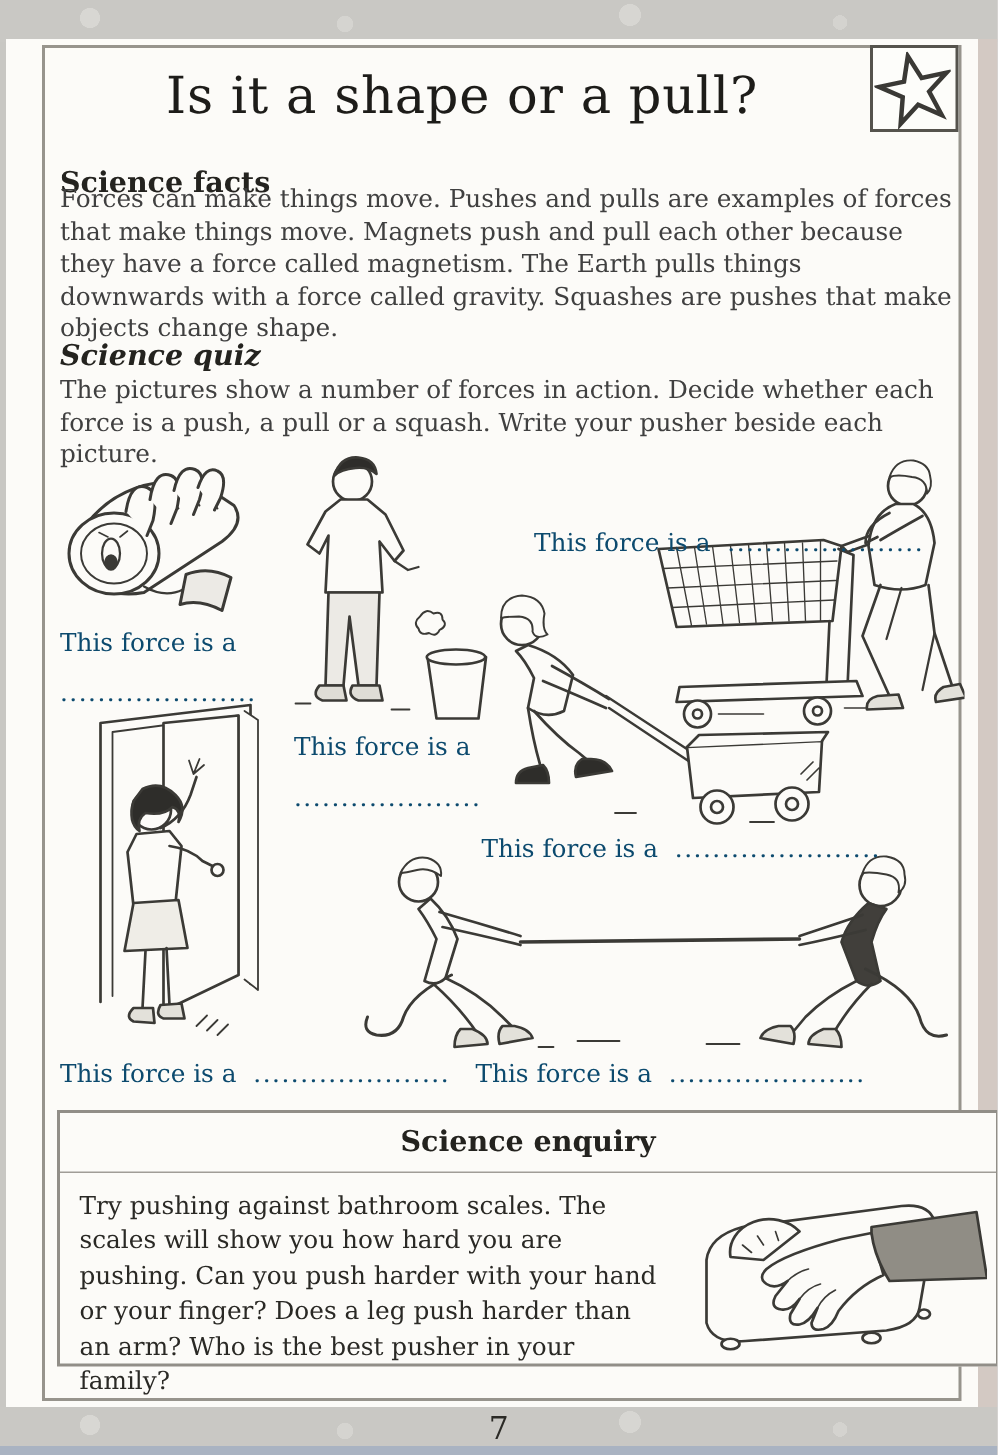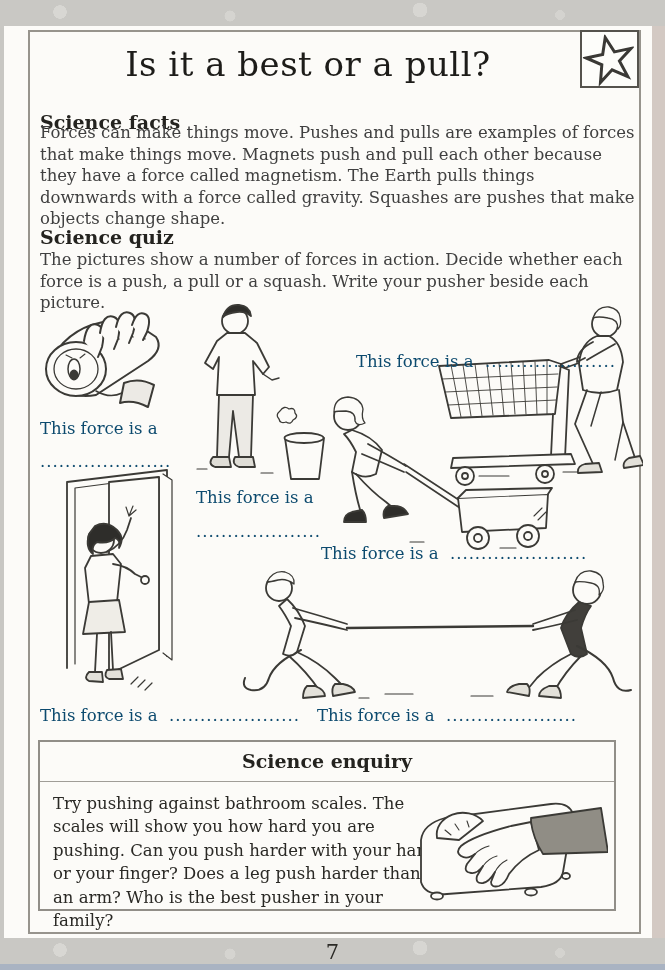--- a/index.html
+++ b/index.html
@@ -18,21 +18,21 @@
   .paper{position:absolute;left:4px;top:26px;width:648px;height:912px;background:#fcfbf8;}
   .page-border{position:absolute;left:28px;top:30px;width:609px;height:900px;border:2px solid #97948d;}
   .star-box{position:absolute;left:580px;top:30px;width:59px;height:58px;background:#fdfdfa;border:2px solid #55534d;box-sizing:border-box;}
   .star-box svg{display:block;margin:2px auto 0;transform:rotate(-12deg);}
   .page-title{position:absolute;left:28px;top:44px;width:560px;text-align:center;font-size:34px;color:#1d1c19;letter-spacing:.5px;}
   .h-section{position:absolute;font-size:19px;font-weight:bold;color:#24231f;}
   .body-text{position:absolute;font-size:16.5px;line-height:1.31;color:#404040;}
   .caption{position:absolute;font-size:16.5px;color:#0c4a6e;white-space:nowrap;}
   .caption .dots{letter-spacing:1px;}
   .ill{position:absolute;}
-  .enquiry-box{position:absolute;left:38px;top:740px;width:578px;height:171px;border:2px solid #918e88;box-sizing:border-box;background:#fcfbf8;}
+  .enquiry-box{position:absolute;left:38px;top:740px;width:628px;height:171px;border:2px solid #918e88;box-sizing:border-box;background:#fcfbf8;}
   .enquiry-head{height:39px;line-height:39px;text-align:center;font-size:19px;font-weight:bold;color:#24231f;border-bottom:1.5px solid #a09d97;}
   .enquiry-body{position:absolute;left:13px;top:50px;width:388px;font-size:16.5px;line-height:1.42;color:#2a2925;}
   .enquiry-ill{position:absolute;right:6px;top:46px;}
   .page-number{position:absolute;left:0;top:940px;width:665px;text-align:center;font-size:21px;color:#2b2a26;}
 </style>
 </head>
 <body>
 
 <div class="sheet">
   <div class="scan-band scan-top"></div>
@@ -41,26 +41,26 @@
   <div class="scan-edge-right"></div>
   <div class="scan-strip-blue"></div>
   <div class="page-border"></div>
 
   <div class="star-box">
     <svg width="52" height="52" viewBox="0 0 52 52">
       <polygon points="26,3 32,19 49,19 35,29 40,46 26,36 12,46 17,29 3,19 20,19" fill="#fdfdfa" stroke="#3a3935" stroke-width="3" stroke-linejoin="miter"></polygon>
     </svg>
   </div>
 
-  <div class="page-title">Is it a best or a pull?</div>
+  <div class="page-title">Is it a shape or a pull?</div>
 
   <div class="h-section" style="left:40px;top:99px;margin-top:12px;">Science facts</div>
   <div class="body-text" style="left:40px;top:122px;width:595px;">Forces can make things move. Pushes and pulls are examples of forces that make things move. Magnets push and pull each other because they have a force called magnetism. The Earth pulls things downwards with a force called gravity. Squashes are pushes that make objects change shape.</div>
 
-  <div class="h-section" style="left:40px;top:226px;">Science quiz</div>
+  <div class="h-section" style="left:40px;top:226px;font-style:italic;">Science quiz</div>
   <div class="body-text" style="left:40px;top:249px;width:600px;">The pictures show a number of forces in action. Decide whether each force is a push, a pull or a squash. Write your pusher beside each picture.</div>
 
   <svg class="ill" style="left:36px;top:299px;" width="145" height="116" viewBox="0 0 145 116">
     <g fill="none" stroke="#3b3a36" stroke-width="2" stroke-linecap="round" stroke-linejoin="round">
       <path d="M88 84 Q103 78 118 86 L112 108 Q97 100 84 104 Z" fill="#eceae5"></path>
       <path d="M22 50 Q47 18 96 22 L120 38 Q128 50 112 62 L60 96 Q38 100 28 88 Z" fill="#fcfbf8"></path>
       <path d="M70 30 l13 10 M86 26 l11 12 M101 30 l8 10" stroke-width="1.3"></path>
       <ellipse cx="40" cy="70" rx="30" ry="27" fill="#fcfbf8"></ellipse>
       <ellipse cx="40" cy="70" rx="22" ry="20" fill="none" stroke-width="1.3"></ellipse>
       <ellipse cx="38" cy="70" rx="6" ry="10" fill="#fcfbf8" stroke-width="1.5"></ellipse>
@@ -185,21 +185,21 @@
   </div>
   <div class="caption" style="left:196px;top:522px;">
     <span class="dots">....................</span>
   </div>
 
   <div class="caption" style="left:356px;top:352px;">
     <span>This force is a</span>
     <span class="dots" style="margin-left:6px;">.....................</span>
   </div>
 
-  <div class="caption" style="left:321px;top:544px;">
+  <div class="caption" style="left:321px;top:556px;">
     <span>This force is a</span>
     <span class="dots" style="margin-left:6px;">......................</span>
   </div>
 
   <div class="caption" style="left:40px;top:706px;">
     <span>This force is a</span>
     <span class="dots" style="margin-left:6px;">.....................</span>
   </div>
 
   <div class="caption" style="left:317px;top:706px;">

